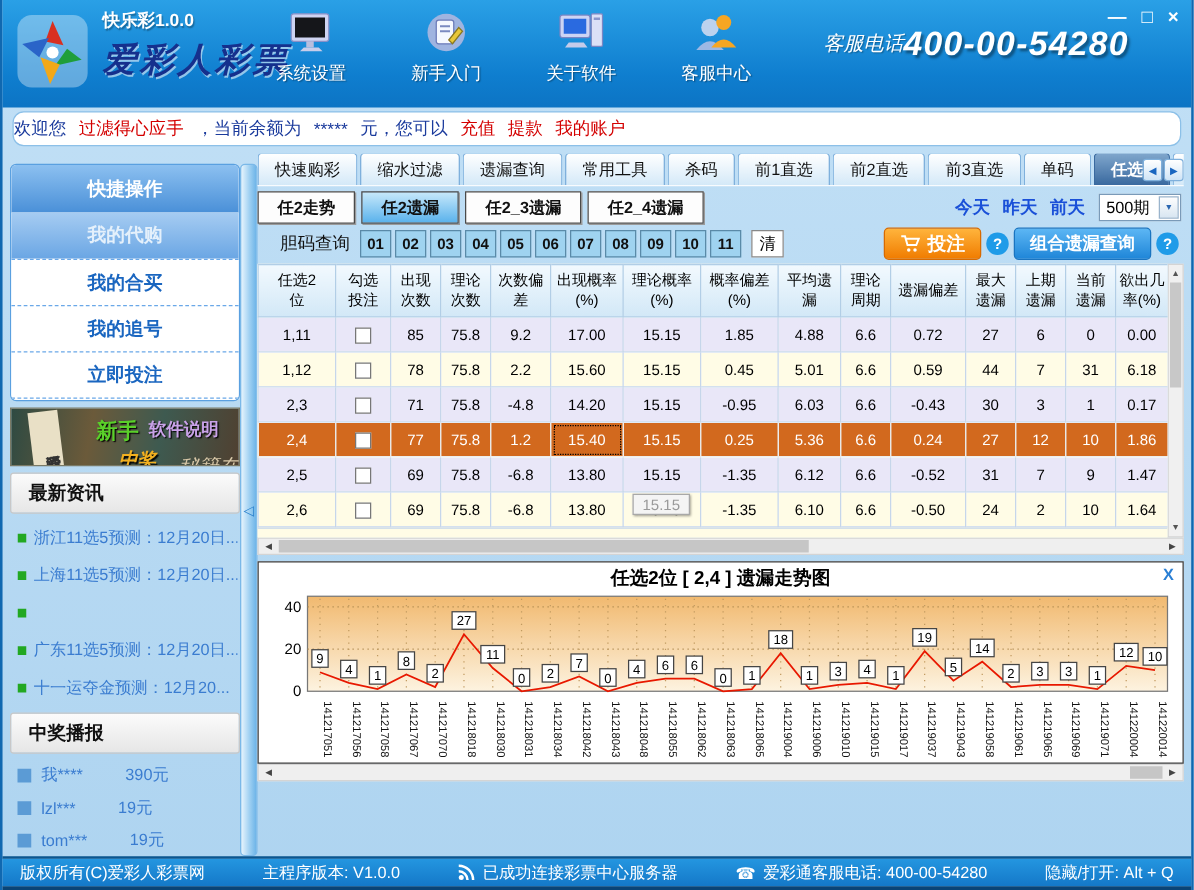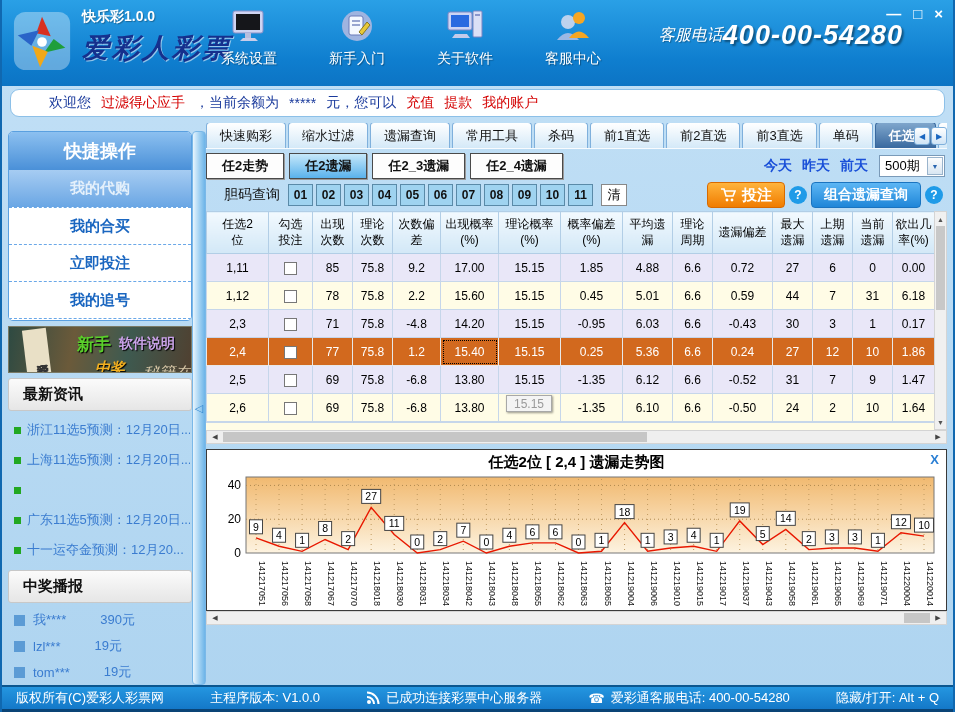--- a/index.html
+++ b/index.html
@@ -24,32 +24,32 @@
   .toolbtn span.lbl { color:#fff; font-size:14px; margin-top:4px; text-shadow:1px 1px 1px rgba(0,0,0,.35); }
   .hotline { position:absolute; right:50px; top:20px; display:flex; align-items:center; }
   .hotline .lab { color:#fff; font-size:16px; font-style:italic; text-shadow:1px 1px 1px rgba(0,0,0,.3); }
   .hotline .num { color:#fff; font-size:27px; font-weight:bold; font-style:italic;
                   letter-spacing:1px; text-shadow:2px 2px 2px rgba(0,0,0,.4); }
   .winctl { position:absolute; right:10px; top:6px; display:flex; gap:12px; }
   .winctl span { color:#fff; font-size:15px; font-weight:bold; cursor:pointer; line-height:16px; }
 
   
   .welcome { margin:3px 8px 4px 8px; height:28px; background:#fff; border:1px solid #8cc0e8;
-             border-radius:9px; display:flex; align-items:center; padding-left:38px;
+             border-radius:9px; display:flex; align-items:center; 
              font-size:14px; color:#1a3a9c; gap:10px; flex:0 0 auto; }
   .welcome .red { color:#d40000; cursor:pointer; }
 
   
   .content { flex:1 1 auto; display:flex; padding:0 6px; min-height:0; }
 
   
   .sidebar { width:184px; flex:0 0 auto; overflow:hidden; display:flex; flex-direction:column; }
   .menu-box { margin-top:10px; border:1px solid #5aa0e0; border-radius:5px; overflow:hidden; background:#fff; }
   .menu-header { height:38px; background:linear-gradient(#8cc0f0,#4a90d8); color:#fff;
-                 font-weight:bold; font-size:18px; display:flex; align-items:center; justify-content:center; }
+                 font-weight:bold; font-size:15px; display:flex; align-items:center; justify-content:center; }
   .menu-item { height:37px; display:flex; align-items:center; justify-content:center;
                font-size:15px; font-weight:bold; color:#1a66c0; cursor:pointer;
                border-top:1px dashed #6aa8e8; background:#fff; }
   .menu-item.active { background:linear-gradient(#a6ccf2,#6aa6e4); color:#e4f0fb; border-top:none; }
   .ad { margin-top:5px; height:56px; border:1px solid #7a7a66; position:relative; overflow:hidden;
         background:linear-gradient(100deg,#2e4a42 0%,#6b5a3a 35%,#3e5a50 65%,#504030 100%); }
   .ad .strip { position:absolute; left:16px; top:2px; width:24px; height:52px; background:#e9e0c6;
                transform:rotate(-7deg); writing-mode:vertical-rl; text-align:center;
                font-size:12px; color:#333; font-weight:bold; }
   .ad .b1 { position:absolute; left:68px; top:6px; color:#5ad02a; font-weight:bold; font-size:17px; text-shadow:1px 1px 1px #000; }
@@ -237,22 +237,22 @@
   </div>
 
   <div class="content">
 
     <div class="sidebar">
       <div class="menu-box">
         <div class="menu-header">快捷操作</div>
         <div id="menu-items">
             <div class="menu-item active">我的代购</div>
             <div class="menu-item">我的合买</div>
+            <div class="menu-item">我的追号</div>
             <div class="menu-item">立即投注</div>
-            <div class="menu-item">我的追号</div>
             <div class="menu-item">发起合买</div>
           </div>
       </div>
       <div class="ad">
         <span class="strip">爱彩通</span>
         <span class="b1">新手</span>
         <span class="b2">软件说明</span>
         <span class="b3">中奖</span>
         <span class="b4">秘籍在手</span>
       </div>

